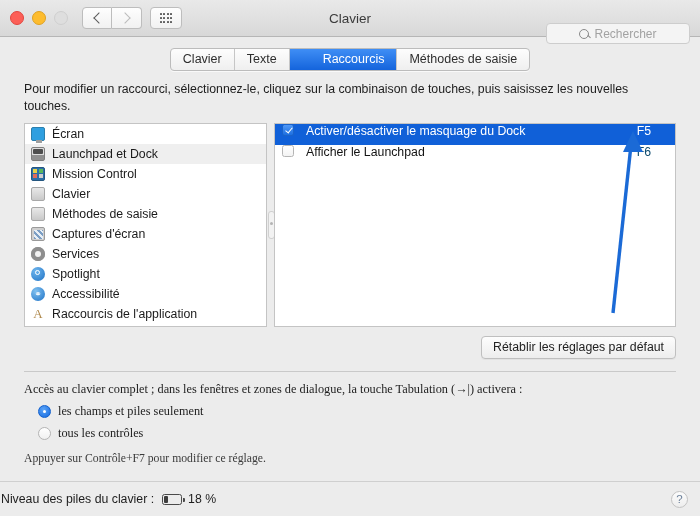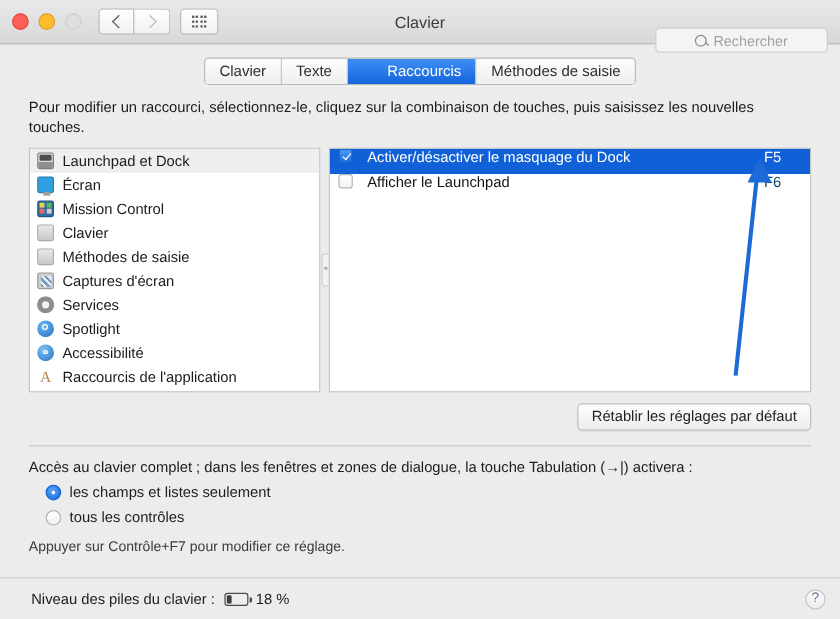--- a/index.html
+++ b/index.html
@@ -399,20 +399,21 @@
     height: 1px;
     background: #c9c9c9;
     margin: 12px 24px 0 24px;
   }
 
   
   .formsec {
     padding: 10px 24px 0 24px;
     font-size: 12.3px;
     color: #1d1d1d;
+    font-family: Liberation Serif, serif;
   }
   .radio-line {
     display: flex;
     align-items: center;
     gap: 7px;
     margin-top: 7px;
     padding-left: 14px;
   }
   .radio {
     width: 13px; height: 13px;
@@ -442,21 +443,21 @@
   }
 
   
   .statusbar {
     position: absolute;
     left: 0; right: 0; bottom: 0;
     height: 34px;
     border-top: 1px solid #cfcfcf;
     display: flex;
     align-items: center;
-    padding: 0 26px;
+    padding: 0 1px;
     font-size: 12.3px;
     color: #1d1d1d;
     margin-top: 24px;
   }
   .battery {
     width: 20px; height: 11px;
     border: 1.4px solid #4a4a4a;
     border-radius: 2.5px;
     margin: 0 6px 0 8px;
     position: relative;
@@ -553,27 +554,27 @@
       <div class="tab active">Raccourcis</div>
       <div class="tab">Méthodes de saisie</div>
     </div>
   </div>
 
   <div class="desc">Pour modifier un raccourci, sélectionnez-le, cliquez sur la combinaison de touches, puis saisissez les nouvelles touches.</div>
 
   <div class="panels">
 
     <div class="listpane left-pane">
+      <div class="srow">
+        <span class="sicon ic-screen"></span>
+        <span>Écran</span>
+      </div>
       <div class="srow sel">
         <span class="sicon ic-launchpad"></span>
         <span>Launchpad et Dock</span>
-      </div>
-      <div class="srow">
-        <span class="sicon ic-screen"></span>
-        <span>Écran</span>
       </div>
       <div class="srow">
         <span class="sicon ic-mission"></span>
         <span>Mission Control</span>
       </div>
       <div class="srow">
         <span class="sicon ic-keyboard"></span>
         <span>Clavier</span>
       </div>
       <div class="srow">
@@ -624,21 +625,21 @@
     <div class="btn">Rétablir les réglages par défaut</div>
   </div>
 
   <div class="hr"></div>
 
   <div class="formsec">
     <div>Accès au clavier complet ; dans les fenêtres et zones de dialogue, la touche Tabulation (→|) activera :</div>
 
     <div class="radio-line">
       <span class="radio on"></span>
-      <span>les champs et listes seulement</span>
+      <span>les champs et piles seulement</span>
     </div>
     <div class="radio-line">
       <span class="radio"></span>
       <span>tous les contrôles</span>
     </div>
 
     <div class="hint">Appuyer sur Contrôle+F7 pour modifier ce réglage.</div>
   </div>
 
   <div class="statusbar">

